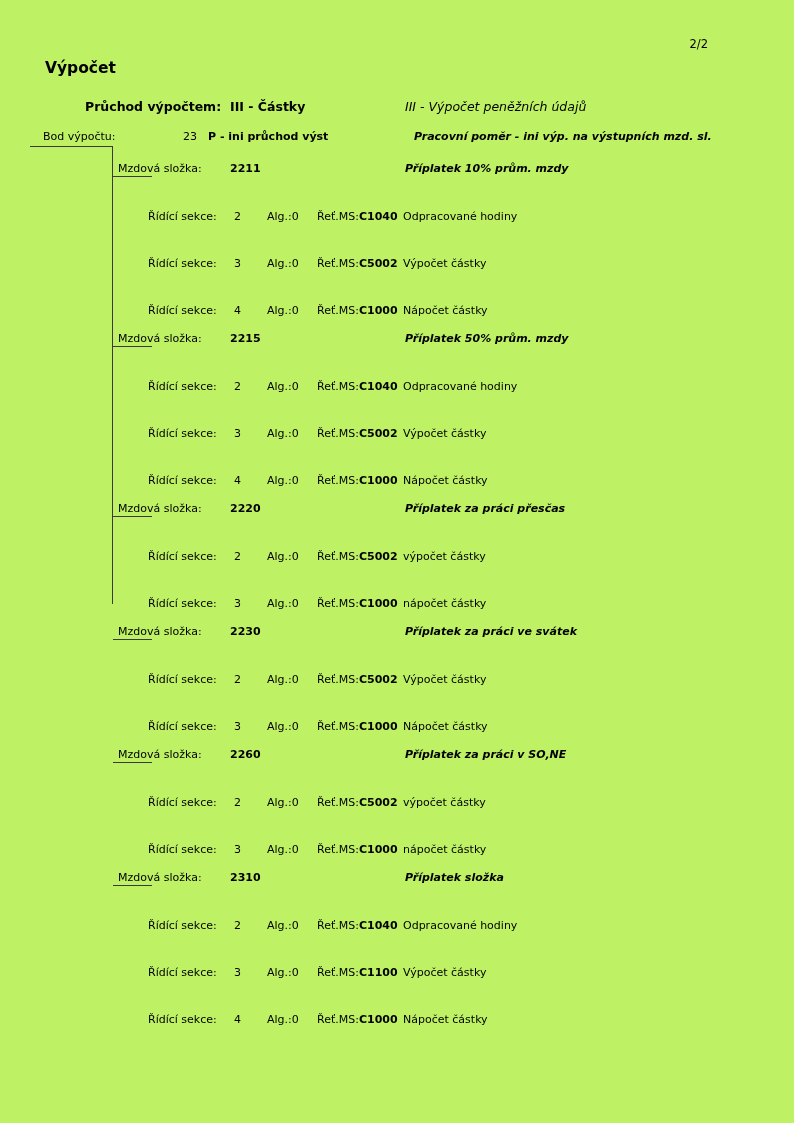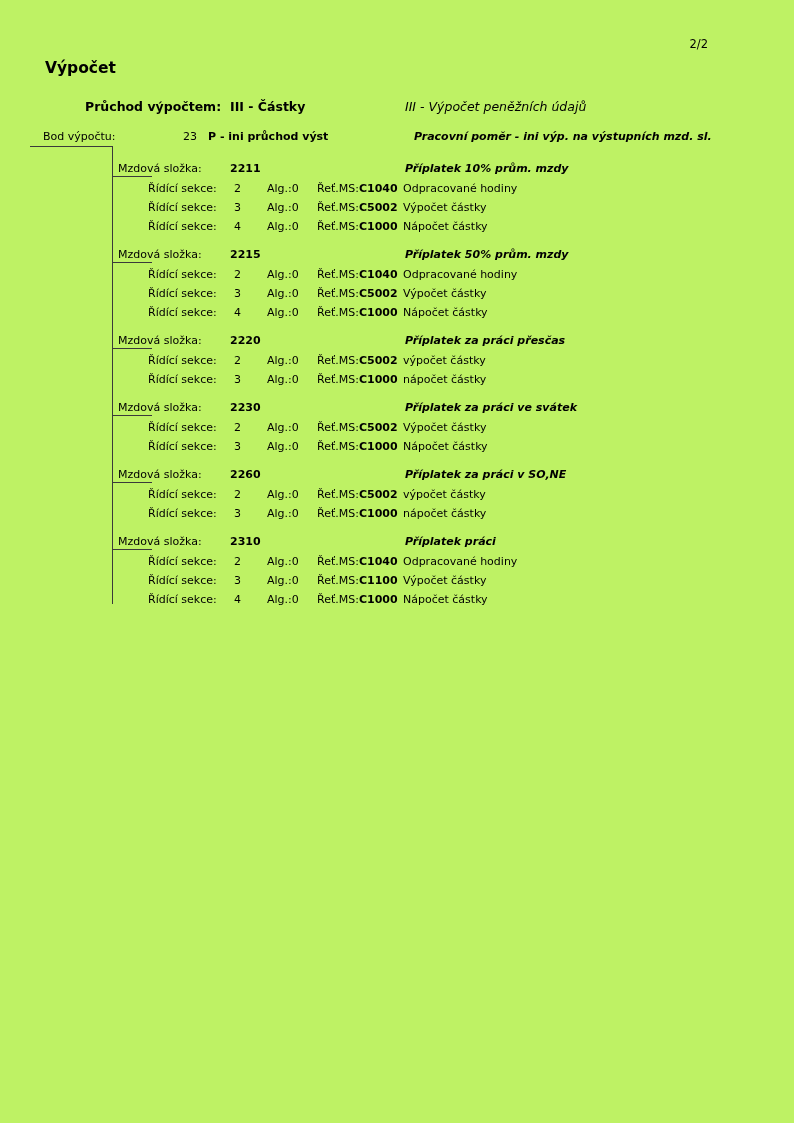--- a/index.html
+++ b/index.html
@@ -48,21 +48,21 @@
   }
 
   .blocks { position: absolute; left: 0; top: 160px; width: 100%; }
   .block { margin-bottom: 9px; text-align: center; }
   .block-header { position: relative; height: 20px; line-height: 17px; }
   .bh-underline { position: absolute; left: 113px; top: 16px; width: 39px; height: 1px; background: #3a3a3a; }
   .bh-label  { position: absolute; left: 118px; white-space: nowrap; }
   .bh-number { position: absolute; left: 230px; font-weight: bold; white-space: nowrap; }
   .bh-desc   { position: absolute; left: 405px; font-weight: bold; font-style: italic; white-space: nowrap; }
 
-  .detail-row { position: relative; height: 19px; line-height: 17px; }
+  .detail-row { position: relative; height: 19px; line-height: 17px; margin-top: 28px; }
   .dr-label { position: absolute; left: 148px; white-space: nowrap; }
   .dr-num   { position: absolute; left: 234px; white-space: nowrap; }
   .dr-alg   { position: absolute; left: 267px; white-space: nowrap; }
   .dr-chain { position: absolute; left: 317px; white-space: nowrap; }
   .dr-chain-code { font-weight: bold; }
   .dr-desc  { position: absolute; left: 403px; white-space: nowrap; }
 </style>
 </head>
 <body>
 
@@ -226,21 +226,21 @@
     <span class="dr-chain"><span class="dr-chain-label">Řeť.MS:</span><span class="dr-chain-code">C1000</span></span>
     <span class="dr-desc">nápočet částky</span>
   </div>
 </div>
 
   <div class="block">
     <div class="block-header">
       <span class="bh-underline"></span>
       <span class="bh-label">Mzdová složka:</span>
       <span class="bh-number">2310</span>
-      <span class="bh-desc">Příplatek práci</span>
+      <span class="bh-desc">Příplatek složka</span>
     </div>
 
   <div class="detail-row">
     <span class="dr-label">Řídící sekce:</span>
     <span class="dr-num">2</span>
     <span class="dr-alg">Alg.:0</span>
     <span class="dr-chain"><span class="dr-chain-label">Řeť.MS:</span><span class="dr-chain-code">C1040</span></span>
     <span class="dr-desc">Odpracované hodiny</span>
   </div>
 

